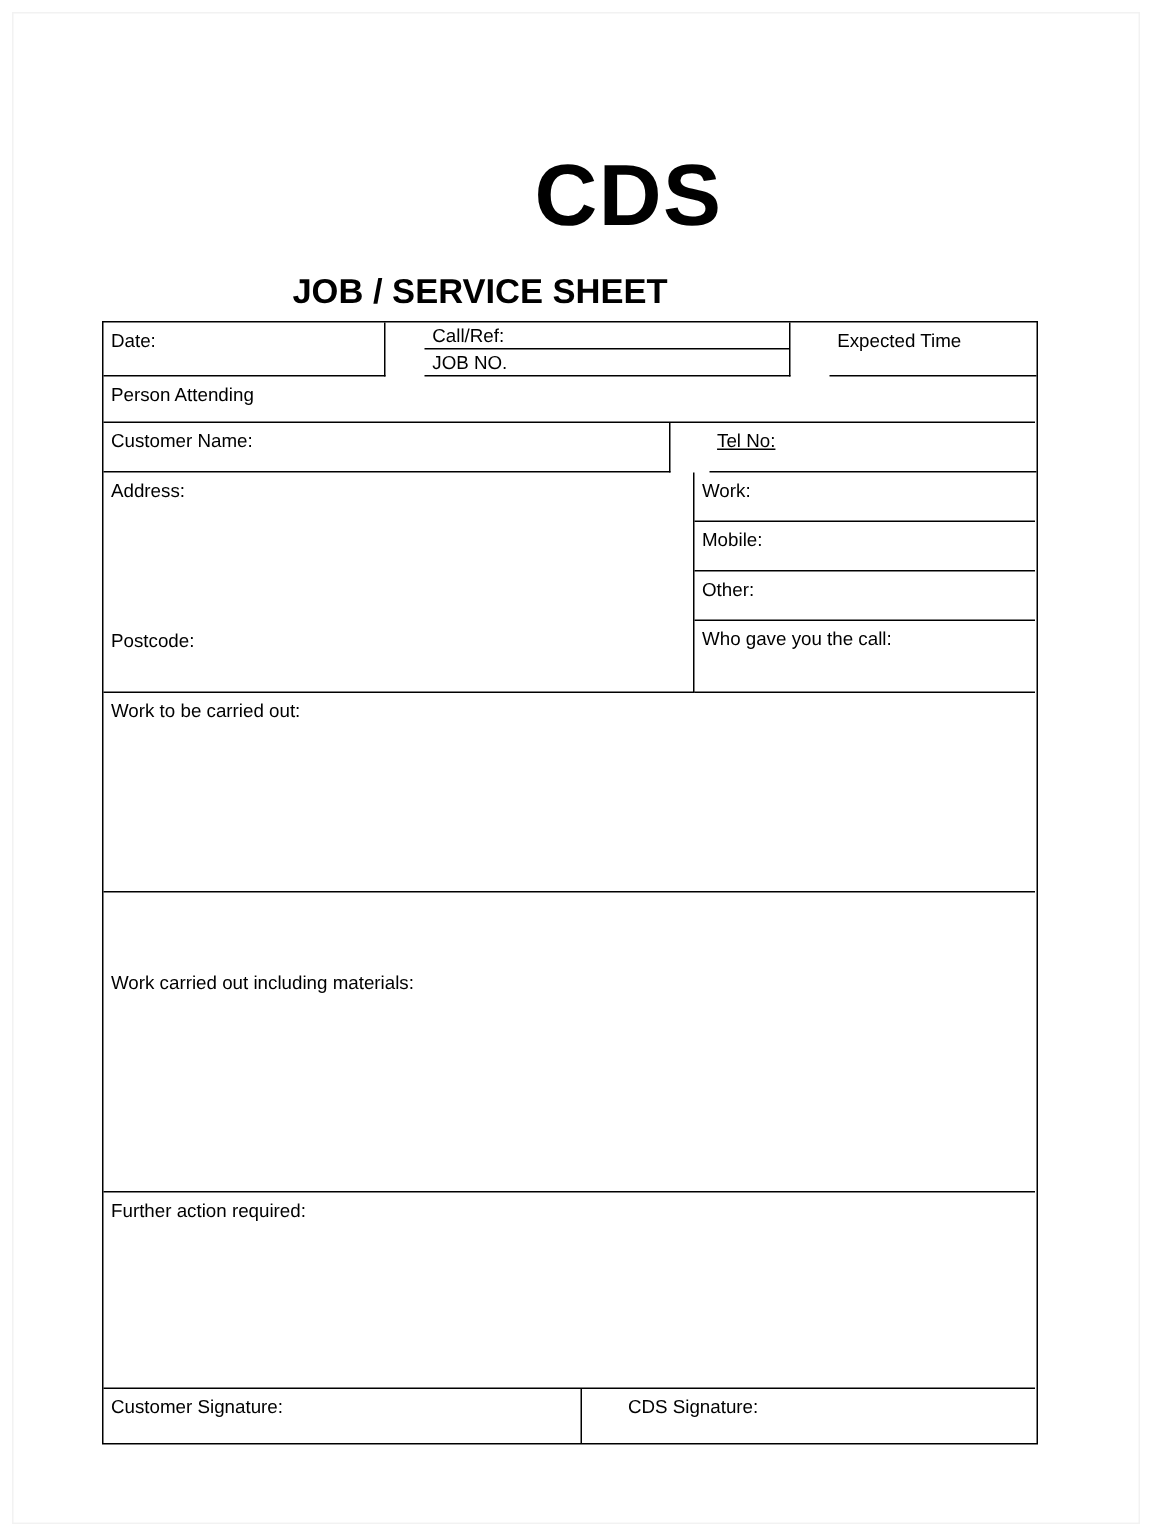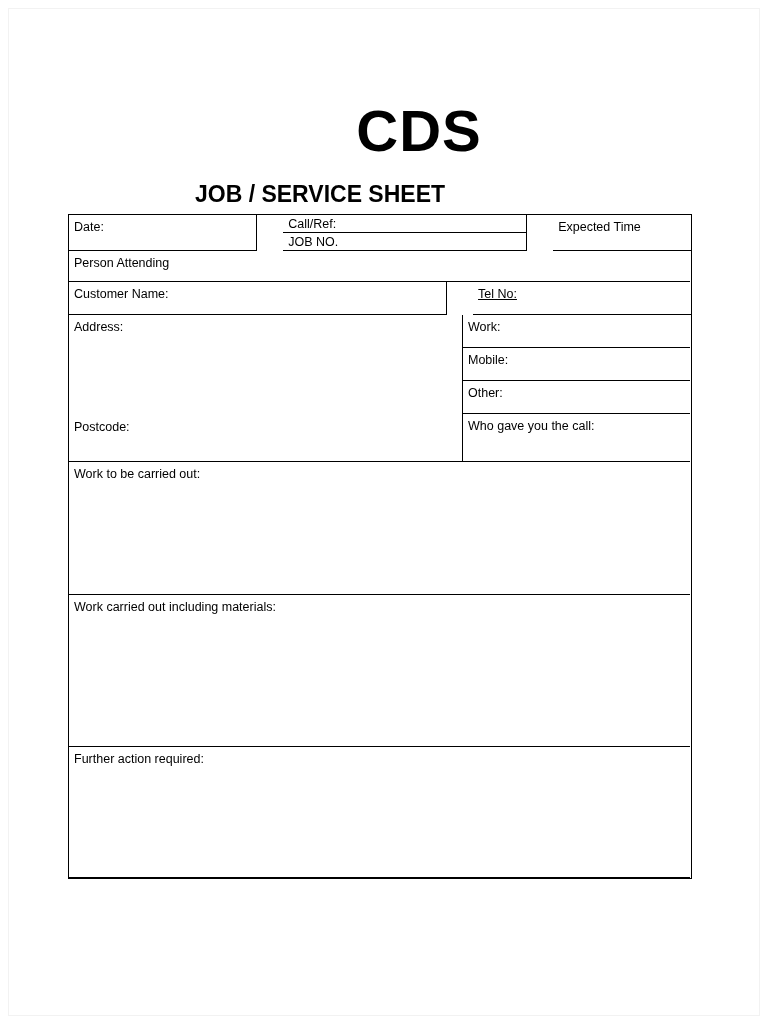--- a/index.html
+++ b/index.html
@@ -99,21 +99,21 @@
   .addr-left { width: 394px; box-sizing: border-box; border-right: 1.5px solid #000; border-bottom: 1.5px solid #000; position: relative; height: 147px; }
   .addr-left .lbl-top { position: absolute; left: 5px; top: 5px; font-size: 12.5px; }
   .addr-left .lbl-bottom { position: absolute; left: 5px; top: 105px; font-size: 12.5px; }
   .addr-right { width: 227px; box-sizing: border-box; }
   .addr-right .sub { height: 33px; box-sizing: border-box; padding: 5px 5px 0 5px; font-size: 12.5px; border-bottom: 1.5px solid #000; }
   .addr-right .sub.last { height: 48px; border-bottom: 1.5px solid #000; }
 
   
   .block { width: 621px; box-sizing: border-box; padding: 5px 5px 0 5px; font-size: 12.5px; border-bottom: 1.5px solid #000; }
   .block.h1 { height: 133px; }
-  .block.h2 { height: 152px; }
+  .block.h2 { height: 152px; margin-top: 48px; }
   .block.h3 { height: 131px; }
 
   
   .sig { height: 36px; }
   .sig .c-cust-sig { width: 332px; height: 36px; }
   .sig .c-cds-sig { width: 289px; height: 36px; }
 </style>
 </head>
 <body>
 
@@ -154,15 +154,19 @@
         <div class="sub last">Who gave you the call:</div>
       </div>
     </div>
 
     <div class="block h1">Work to be carried out:</div>
 
     <div class="block h2">Work carried out including materials:</div>
 
     <div class="block h3">Further action required:</div>
 
+    <div class="row sig">
+      <div class="cell c-cust-sig br">Customer Signature:</div>
+      <div class="cell c-cds-sig">CDS Signature:</div>
+    </div>
 
   </div>
 </div>
 
 </body></html>

